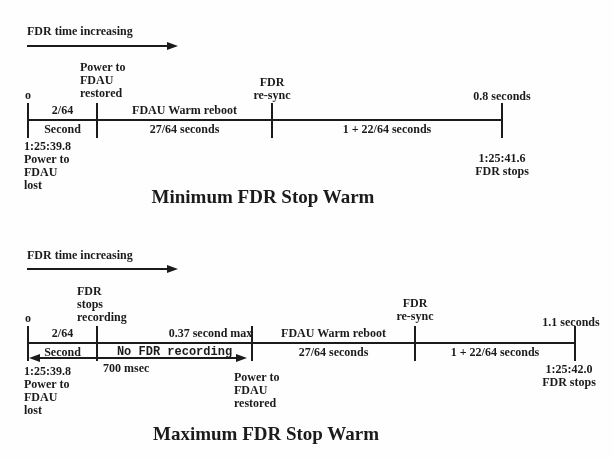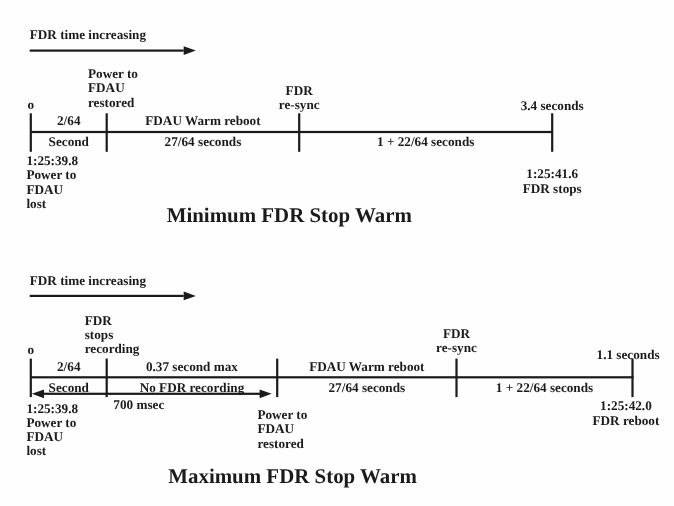--- a/index.html
+++ b/index.html
@@ -60,21 +60,21 @@
     <div class="lbl" style="left:27px; top:25px;">FDR time increasing</div>
     <div class="hline" style="left:27px; top:45px; width:140px;"></div>
     <div class="arr-r" style="left:167px; top:42px;"></div>
 
     <div class="lbl ctr" style="left:21px; top:89px; width:14px;">o</div>
     <div class="lbl" style="left:80px; top:61px;">Power to
 FDAU
 restored</div>
     <div class="lbl ctr" style="left:242px; top:76px; width:60px;">FDR
 re-sync</div>
-    <div class="lbl ctr" style="left:442px; top:90px; width:120px;">3.4 seconds</div>
+    <div class="lbl ctr" style="left:442px; top:90px; width:120px;">0.8 seconds</div>
 
     <div class="hline" style="left:28px; top:119px; width:474px;"></div>
     <div class="vtick" style="left:27px; top:103px; height:35px;"></div>
     <div class="vtick" style="left:96px; top:103px; height:35px;"></div>
     <div class="vtick" style="left:271px; top:103px; height:35px;"></div>
     <div class="vtick" style="left:501px; top:103px; height:35px;"></div>
 
     <div class="lbl ctr" style="left:28px; top:104px; width:69px;">2/64</div>
     <div class="lbl ctr" style="left:97px; top:104px; width:175px;">FDAU Warm reboot</div>
     <div class="lbl ctr" style="left:28px; top:123px; width:69px;">Second</div>
@@ -105,38 +105,38 @@
     <div class="lbl ctr" style="left:531px; top:316px; width:80px;">1.1 seconds</div>
 
     <div class="hline" style="left:28px; top:342px; width:548px;"></div>
     <div class="vtick" style="left:27px; top:326px; height:35px;"></div>
     <div class="vtick" style="left:96px; top:326px; height:35px;"></div>
     <div class="vtick" style="left:251px; top:326px; height:35px;"></div>
     <div class="vtick" style="left:414px; top:326px; height:35px;"></div>
     <div class="vtick" style="left:574px; top:326px; height:35px;"></div>
 
     <div class="lbl ctr" style="left:28px; top:327px; width:69px;">2/64</div>
-    <div class="lbl ctr" style="left:97px; top:327px; width:155px;">0.37 second max</div>
+    <div class="lbl ctr" style="left:97px; top:327px; width:155px;padding-left:36px;">0.37 second max</div>
     <div class="lbl ctr" style="left:252px; top:327px; width:163px;">FDAU Warm reboot</div>
     <div class="lbl ctr" style="left:28px; top:346px; width:69px;">Second</div>
-    <div class="lbl ctr" style="left:97px; top:346px; width:155px;">No FDR recording</div>
+    <div class="lbl ctr" style="left:97px; top:346px; width:155px;font-family:Liberation Mono, monospace;">No FDR recording</div>
     <div class="lbl ctr" style="left:252px; top:346px; width:163px;">27/64 seconds</div>
     <div class="lbl ctr" style="left:415px; top:346px; width:160px;">1 + 22/64 seconds</div>
 
     <div class="arr-l" style="left:29px; top:354px;"></div>
     <div class="hline" style="left:38px; top:357px; width:200px;"></div>
     <div class="arr-r" style="left:236px; top:354px;"></div>
     <div class="lbl" style="left:103px; top:362px;">700 msec</div>
 
     <div class="lbl" style="left:24px; top:365px;">1:25:39.8
 Power to
 FDAU
 lost</div>
     <div class="lbl" style="left:234px; top:371px;">Power to
 FDAU
 restored</div>
     <div class="lbl ctr" style="left:526px; top:363px; width:86px;">1:25:42.0
-FDR reboot</div>
+FDR stops</div>
 
     <div class="title" style="left:66px; top:423px; width:400px;">Maximum FDR Stop Warm</div>
   </div>
 
 </div>
 
 </body></html>

